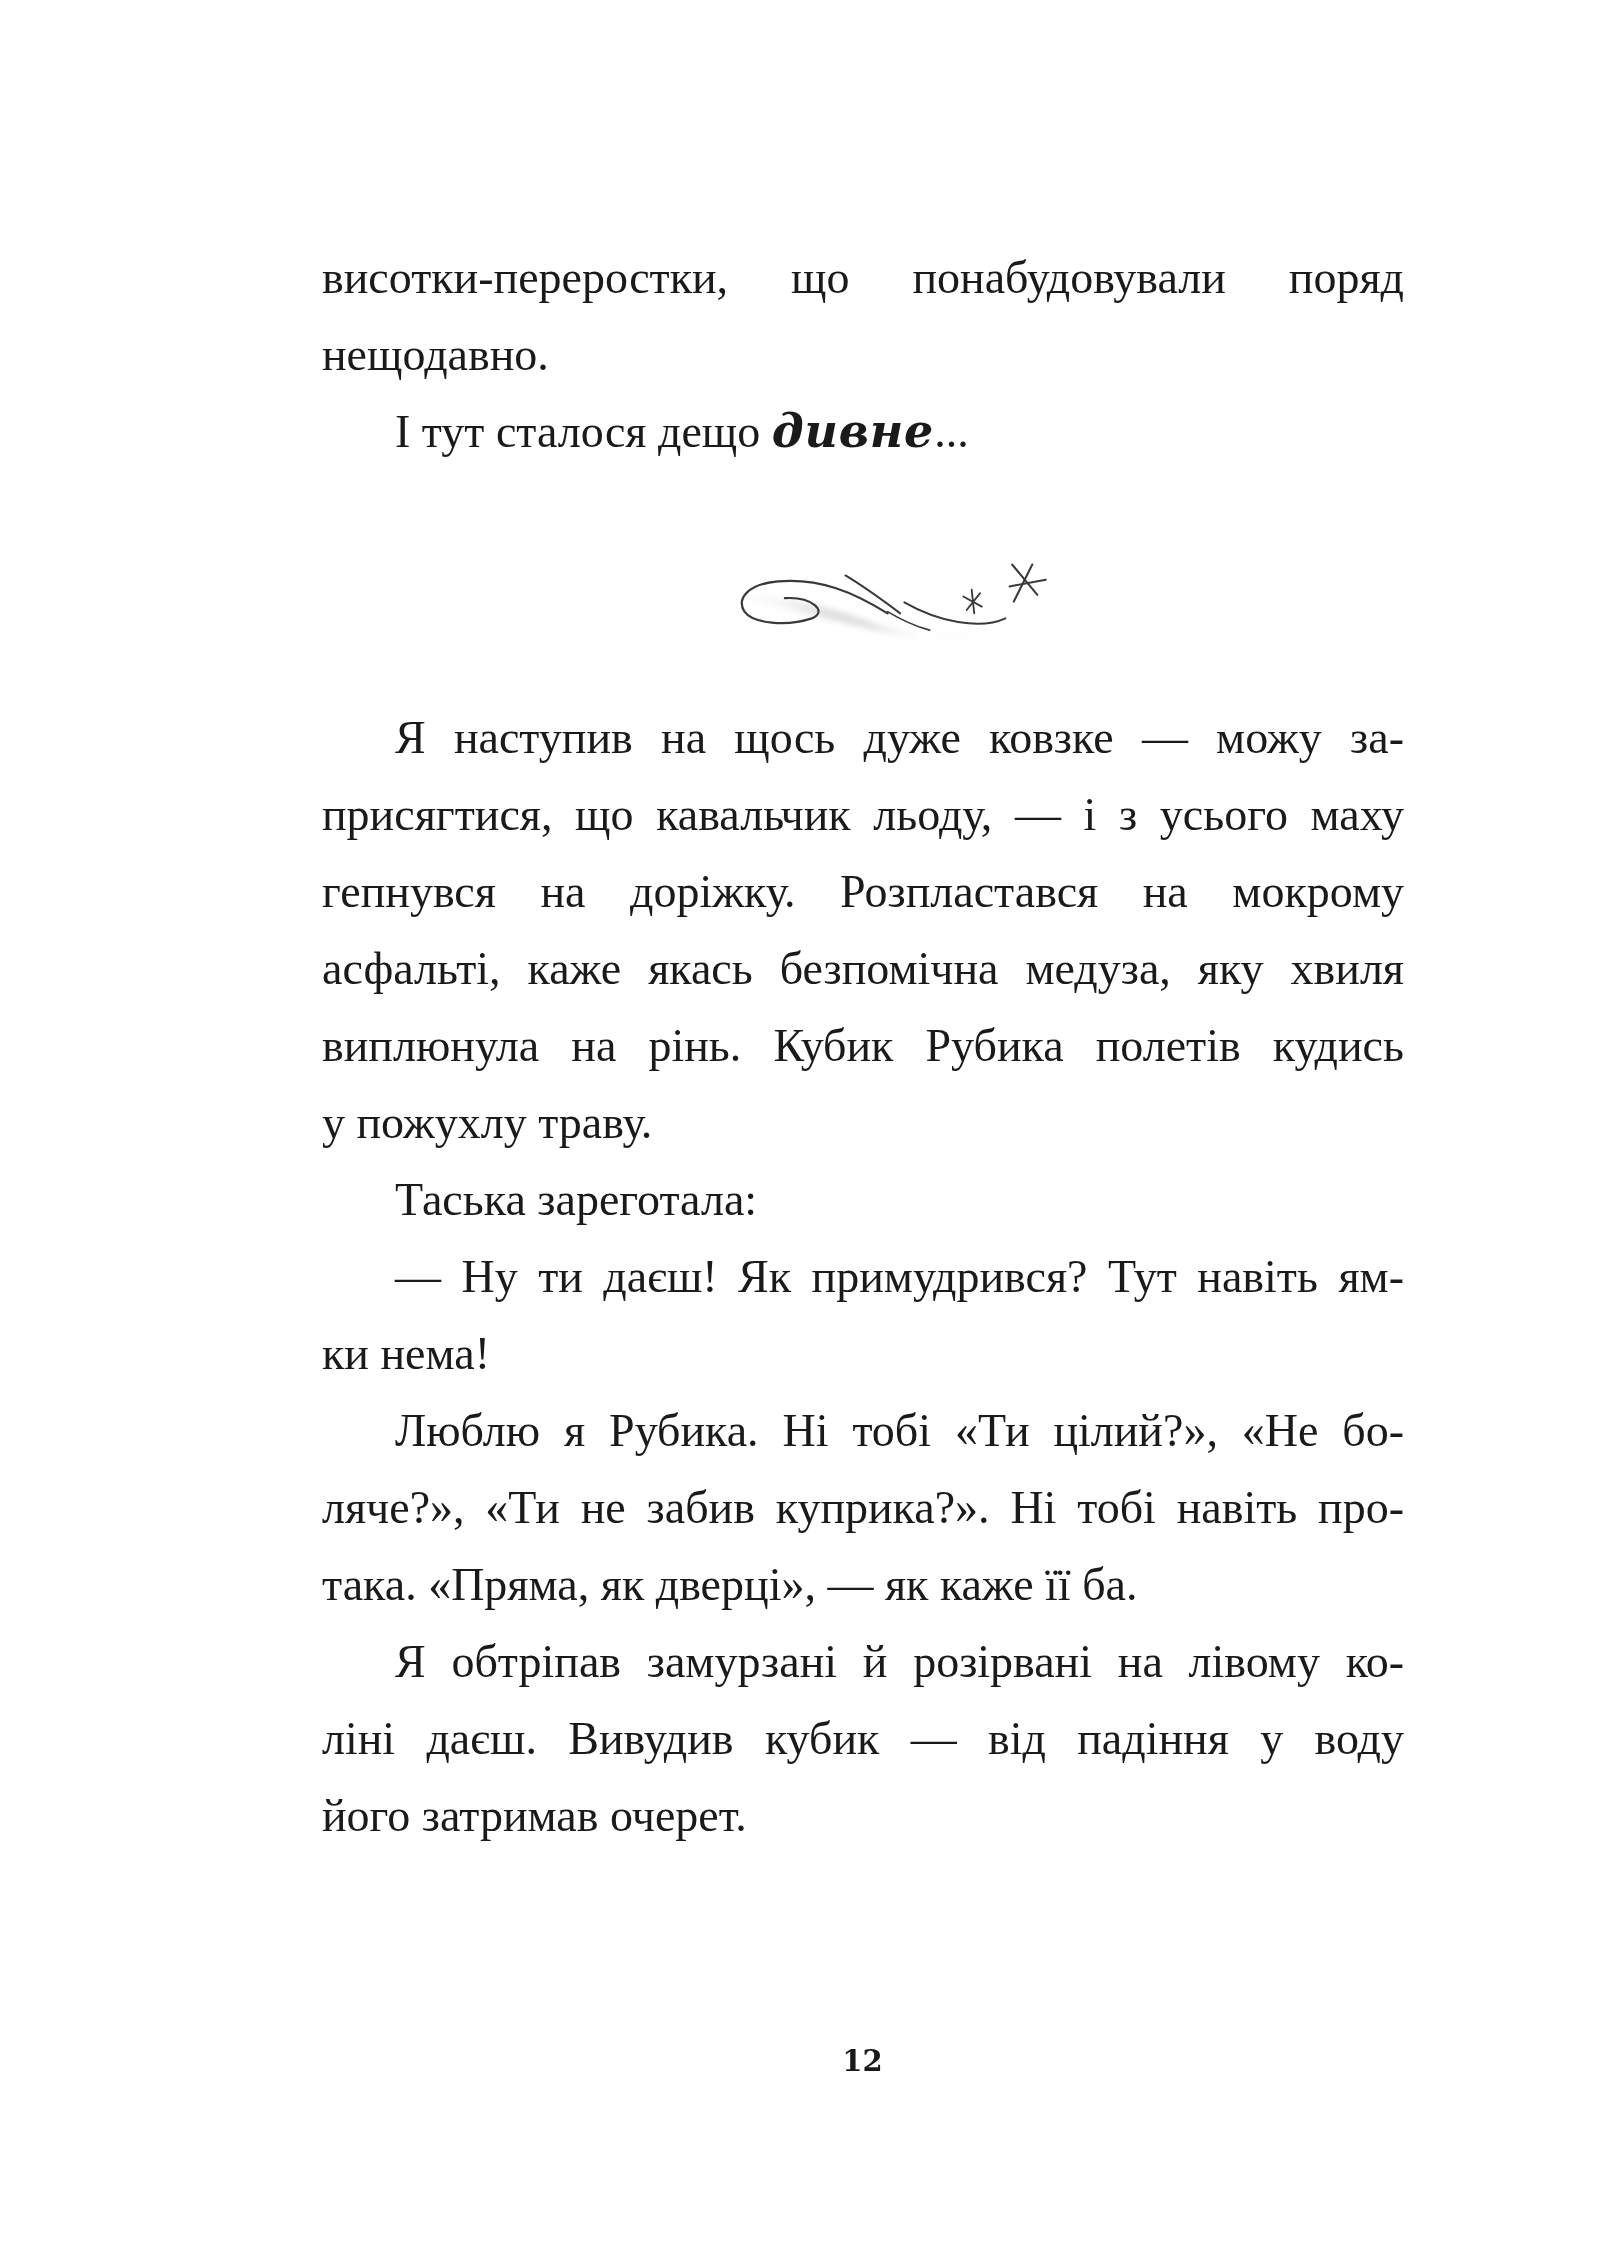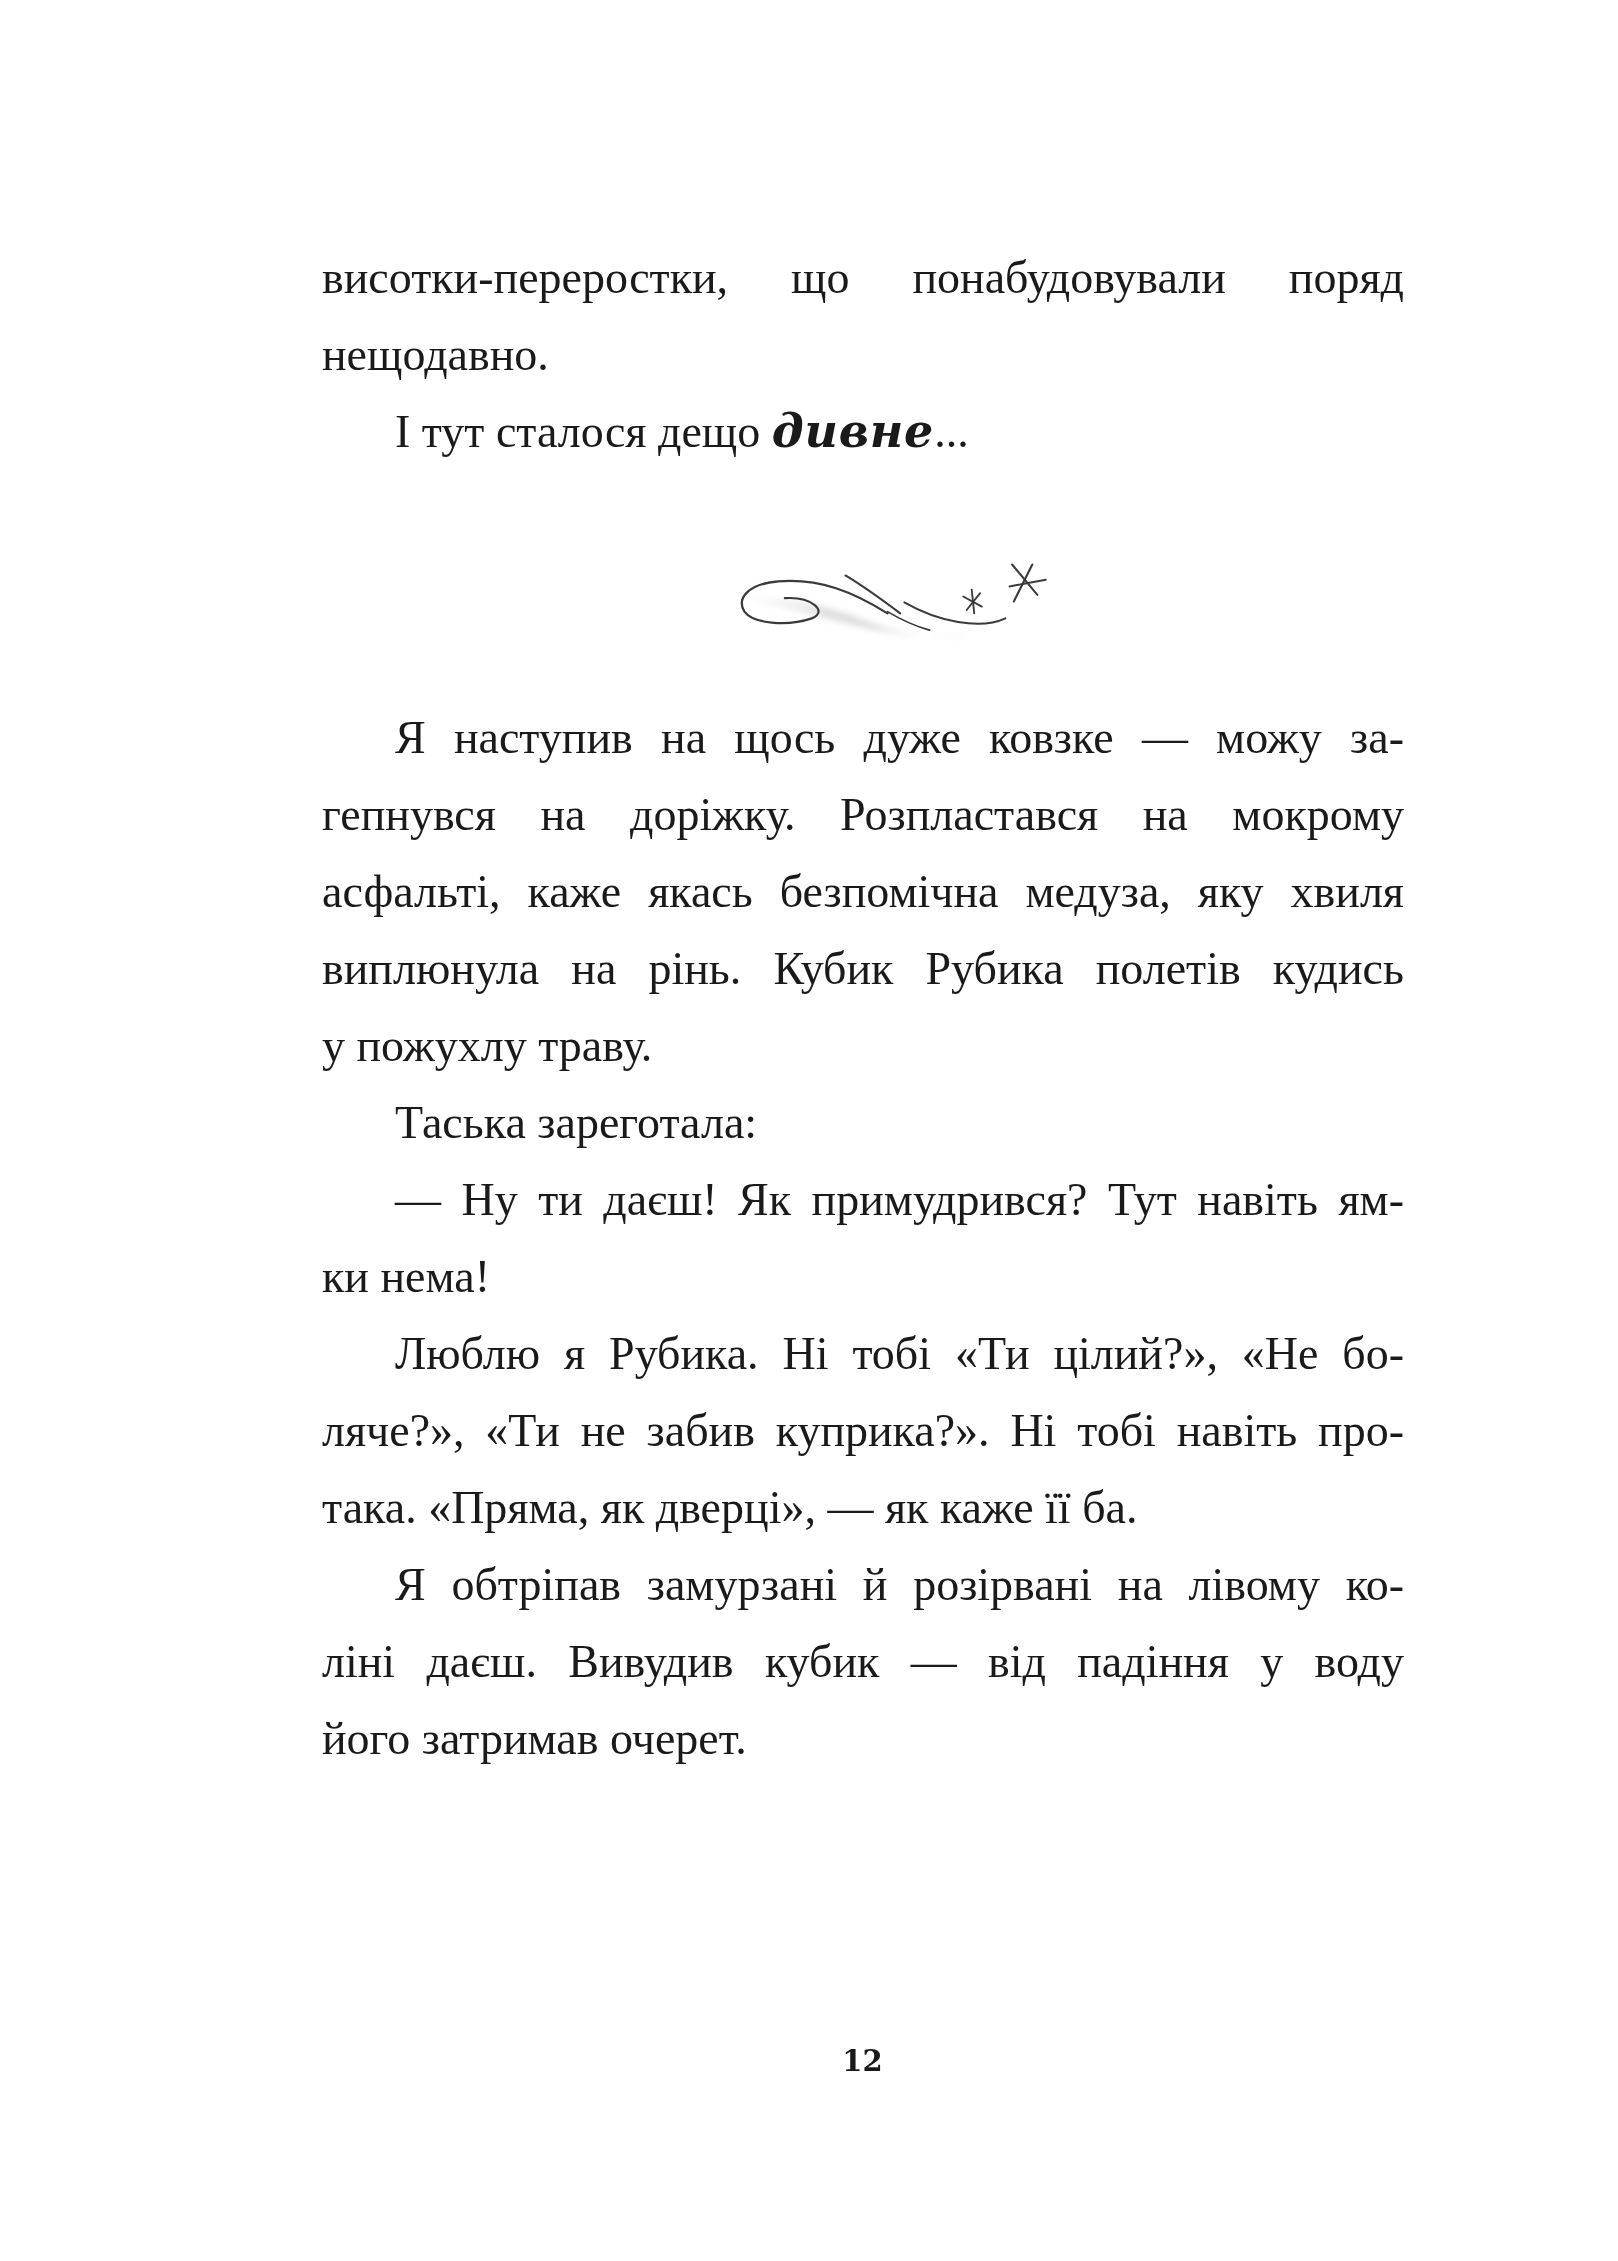--- a/index.html
+++ b/index.html
@@ -116,20 +116,21 @@
       <g stroke="#3a3a3a" stroke-width="2.4" stroke-linecap="round">
         <line x1="388" y1="22" x2="418" y2="58"></line>
         <line x1="390" y1="66" x2="412" y2="22"></line>
         <line x1="385" y1="48" x2="428" y2="40"></line>
       </g>
     </svg>
   </div>
 
   <div class="text-block" id="block-body">
     <span class="line indent">Я наступив на щось дуже ковзке — можу за-</span>
+    <span class="line">присягтися, що кавальчик льоду, — і з усього маху</span>
     <span class="line">гепнувся на доріжку.  Розпластався на мокрому</span>
     <span class="line">асфальті, каже якась безпомічна медуза, яку хвиля</span>
     <span class="line">виплюнула на рінь. Кубик Рубика полетів кудись</span>
     <span class="line last">у пожухлу траву.</span>
     <span class="line last indent">Таська зареготала:</span>
     <span class="line indent">— Ну ти даєш! Як примудрився? Тут навіть ям-</span>
     <span class="line last">ки нема!</span>
     <span class="line indent">Люблю я Рубика. Ні тобі «Ти цілий?», «Не бо-</span>
     <span class="line">ляче?», «Ти не забив куприка?». Ні тобі навіть про-</span>
     <span class="line last">така. «Пряма, як дверці», — як каже її ба.</span>

